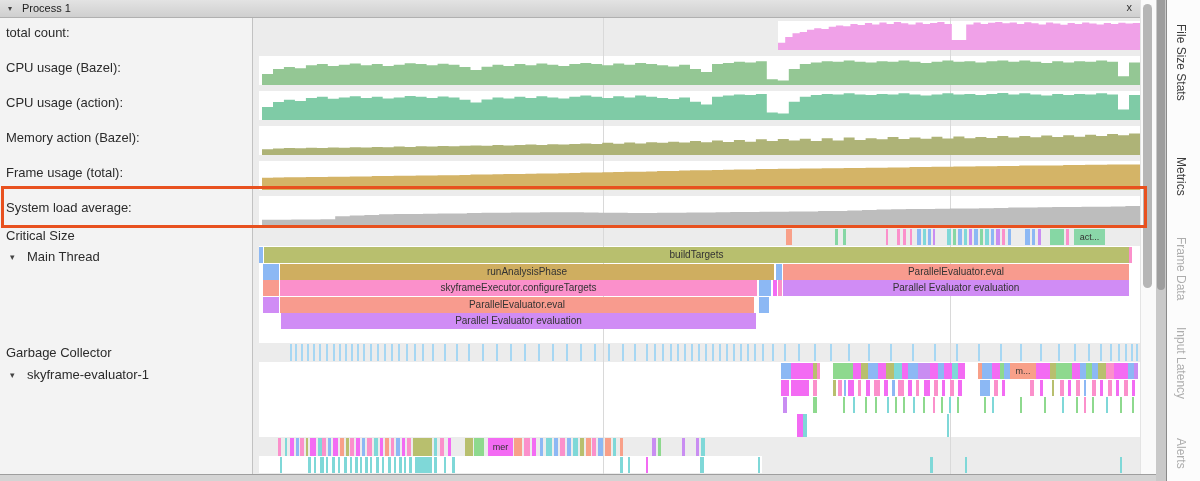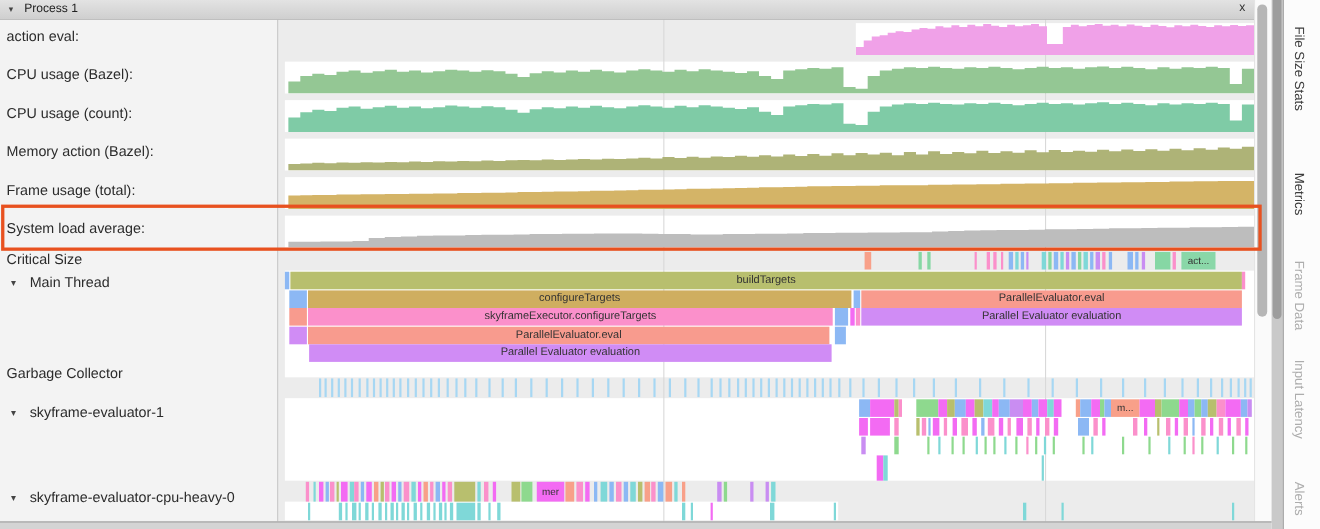--- a/index.html
+++ b/index.html
@@ -108,21 +108,21 @@
       <div class="slice small" style="left: 1025px; top: 229px; width: 5px; height: 16px; background: rgb(140, 184, 244); line-height: 16px;"></div>
       <div class="slice small" style="left: 1032px; top: 229px; width: 3px; height: 16px; background: rgb(140, 184, 244); line-height: 16px;"></div>
       <div class="slice small" style="left: 1038px; top: 229px; width: 3px; height: 16px; background: rgb(201, 141, 242); line-height: 16px;"></div>
       <div class="slice small" style="left: 1050px; top: 229px; width: 14px; height: 16px; background: rgb(134, 215, 164); line-height: 16px;"></div>
       <div class="slice small" style="left: 1066px; top: 229px; width: 3px; height: 16px; background: rgb(251, 144, 203); line-height: 16px;"></div>
       <div class="slice small" style="left: 1074px; top: 229px; width: 31px; height: 16px; background: rgb(138, 215, 168); line-height: 16px;">act...</div>
       <div class="slice small" style="left: 259px; top: 247px; width: 4px; height: 16px; background: rgb(140, 184, 244); line-height: 16px;"></div>
       <div class="slice" style="left: 264px; top: 247px; width: 865px; height: 16px; background: rgb(184, 191, 110); line-height: 16px;">buildTargets</div>
       <div class="slice small" style="left: 1129px; top: 247px; width: 3px; height: 16px; background: rgb(251, 144, 203); line-height: 16px;"></div>
       <div class="slice small" style="left: 263px; top: 263.5px; width: 16px; height: 16px; background: rgb(140, 184, 244); line-height: 16px;"></div>
-      <div class="slice" style="left: 280px; top: 263.5px; width: 494px; height: 16px; background: rgb(207, 174, 96); line-height: 16px;">configureTargets</div>
+      <div class="slice" style="left: 280px; top: 263.5px; width: 494px; height: 16px; background: rgb(207, 174, 96); line-height: 16px;">runAnalysisPhase</div>
       <div class="slice small" style="left: 776px; top: 263.5px; width: 6px; height: 16px; background: rgb(140, 184, 244); line-height: 16px;"></div>
       <div class="slice" style="left: 783px; top: 263.5px; width: 346px; height: 16px; background: rgb(248, 155, 142); line-height: 16px;">ParallelEvaluator.eval</div>
       <div class="slice small" style="left: 263px; top: 280px; width: 16px; height: 16px; background: rgb(248, 155, 142); line-height: 16px;"></div>
       <div class="slice" style="left: 280px; top: 280px; width: 477px; height: 16px; background: rgb(251, 144, 203); line-height: 16px;">skyframeExecutor.configureTargets</div>
       <div class="slice small" style="left: 759px; top: 280px; width: 12px; height: 16px; background: rgb(140, 184, 244); line-height: 16px;"></div>
       <div class="slice small" style="left: 773px; top: 280px; width: 4px; height: 16px; background: rgb(243, 107, 243); line-height: 16px;"></div>
       <div class="slice small" style="left: 778px; top: 280px; width: 4px; height: 16px; background: rgb(251, 144, 203); line-height: 16px;"></div>
       <div class="slice" style="left: 783px; top: 280px; width: 346px; height: 16px; background: rgb(208, 140, 245); line-height: 16px;">Parallel Evaluator evaluation</div>
       <div class="slice small" style="left: 263px; top: 296.5px; width: 16px; height: 16px; background: rgb(208, 140, 245); line-height: 16px;"></div>
       <div class="slice" style="left: 280px; top: 296.5px; width: 474px; height: 16px; background: rgb(248, 155, 142); line-height: 16px;">ParallelEvaluator.eval</div>
@@ -388,41 +388,38 @@
       <div class="tick" style="left: 1088px; top: 344px; width: 2px; height: 17px; background: rgb(167, 215, 243);"></div>
       <div class="tick" style="left: 1100px; top: 344px; width: 2px; height: 17px; background: rgb(167, 215, 243);"></div>
       <div class="tick" style="left: 1110px; top: 344px; width: 2px; height: 17px; background: rgb(167, 215, 243);"></div>
       <div class="tick" style="left: 1118px; top: 344px; width: 2px; height: 17px; background: rgb(167, 215, 243);"></div>
       <div class="tick" style="left: 1125px; top: 344px; width: 2px; height: 17px; background: rgb(167, 215, 243);"></div>
       <div class="tick" style="left: 1131px; top: 344px; width: 2px; height: 17px; background: rgb(167, 215, 243);"></div>
       <div class="tick" style="left: 1136px; top: 344px; width: 2px; height: 17px; background: rgb(167, 215, 243);"></div>
       <div class="tick" style="left: 1140px; top: 344px; width: 2px; height: 17px; background: rgb(167, 215, 243);"></div>
     </div>
 
-  <div class="row-label" style="top:25px">action eval:</div>
+  <div class="row-label" style="top:25px">total count:</div>
   <div class="row-label" style="top:60px">CPU usage (Bazel):</div>
-  <div class="row-label" style="top:95px">CPU usage (count):</div>
+  <div class="row-label" style="top:95px">CPU usage (action):</div>
   <div class="row-label" style="top:130px">Memory action (Bazel):</div>
   <div class="row-label" style="top:165px">Frame usage (total):</div>
   <div class="row-label" style="top:200px">System load average:</div>
 
   <div class="thread-label" style="left:6px;top:228px">
     <span>Critical Size</span>
   </div>
   <div class="thread-label" style="left:10px;top:249px">
     <span class="arr">▾</span><span>Main Thread</span>
   </div>
-  <div class="thread-label" style="left:6px;top:332px">
+  <div class="thread-label" style="left:6px;top:345px">
     <span>Garbage Collector</span>
   </div>
   <div class="thread-label" style="left:10px;top:367px">
     <span class="arr">▾</span><span>skyframe-evaluator-1</span>
-  </div>
-  <div class="thread-label" style="left:10px;top:444px">
-    <span class="arr">▾</span><span>skyframe-evaluator-cpu-heavy-0</span>
   </div>
 
   <div class="abs" id="highlight"></div>
 
   <div class="abs" id="proc-header">
     <span class="tri">▾</span>
     <span class="ttl">Process 1</span>
     <span id="proc-close">x</span>
   </div>
 

